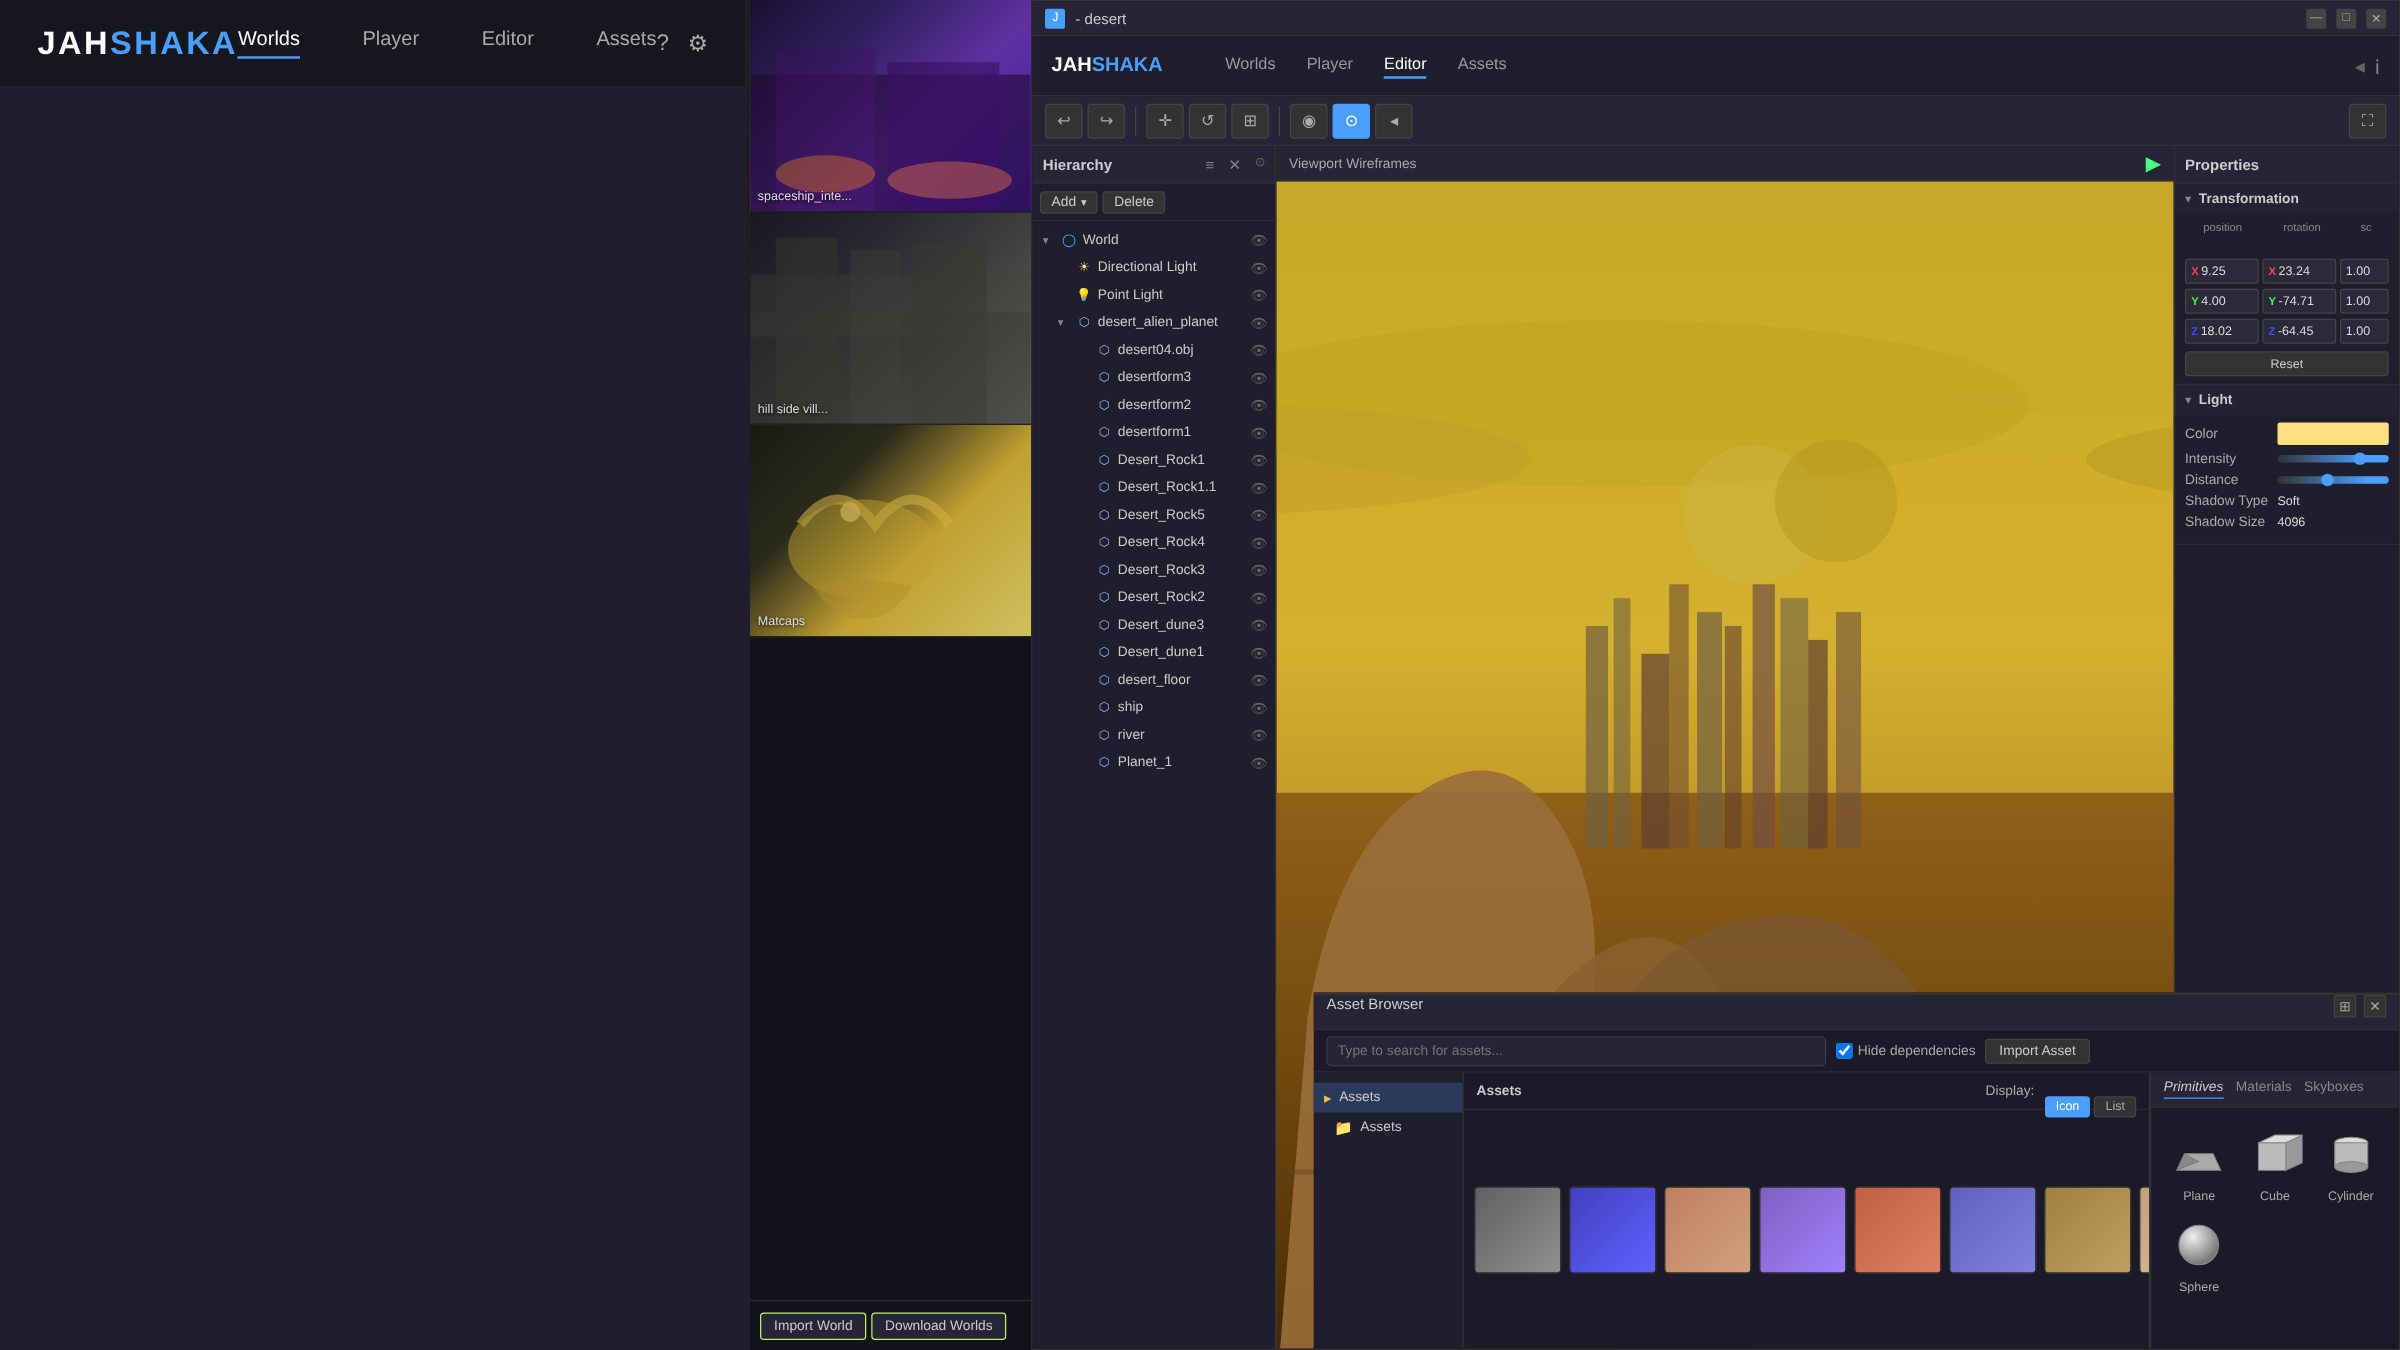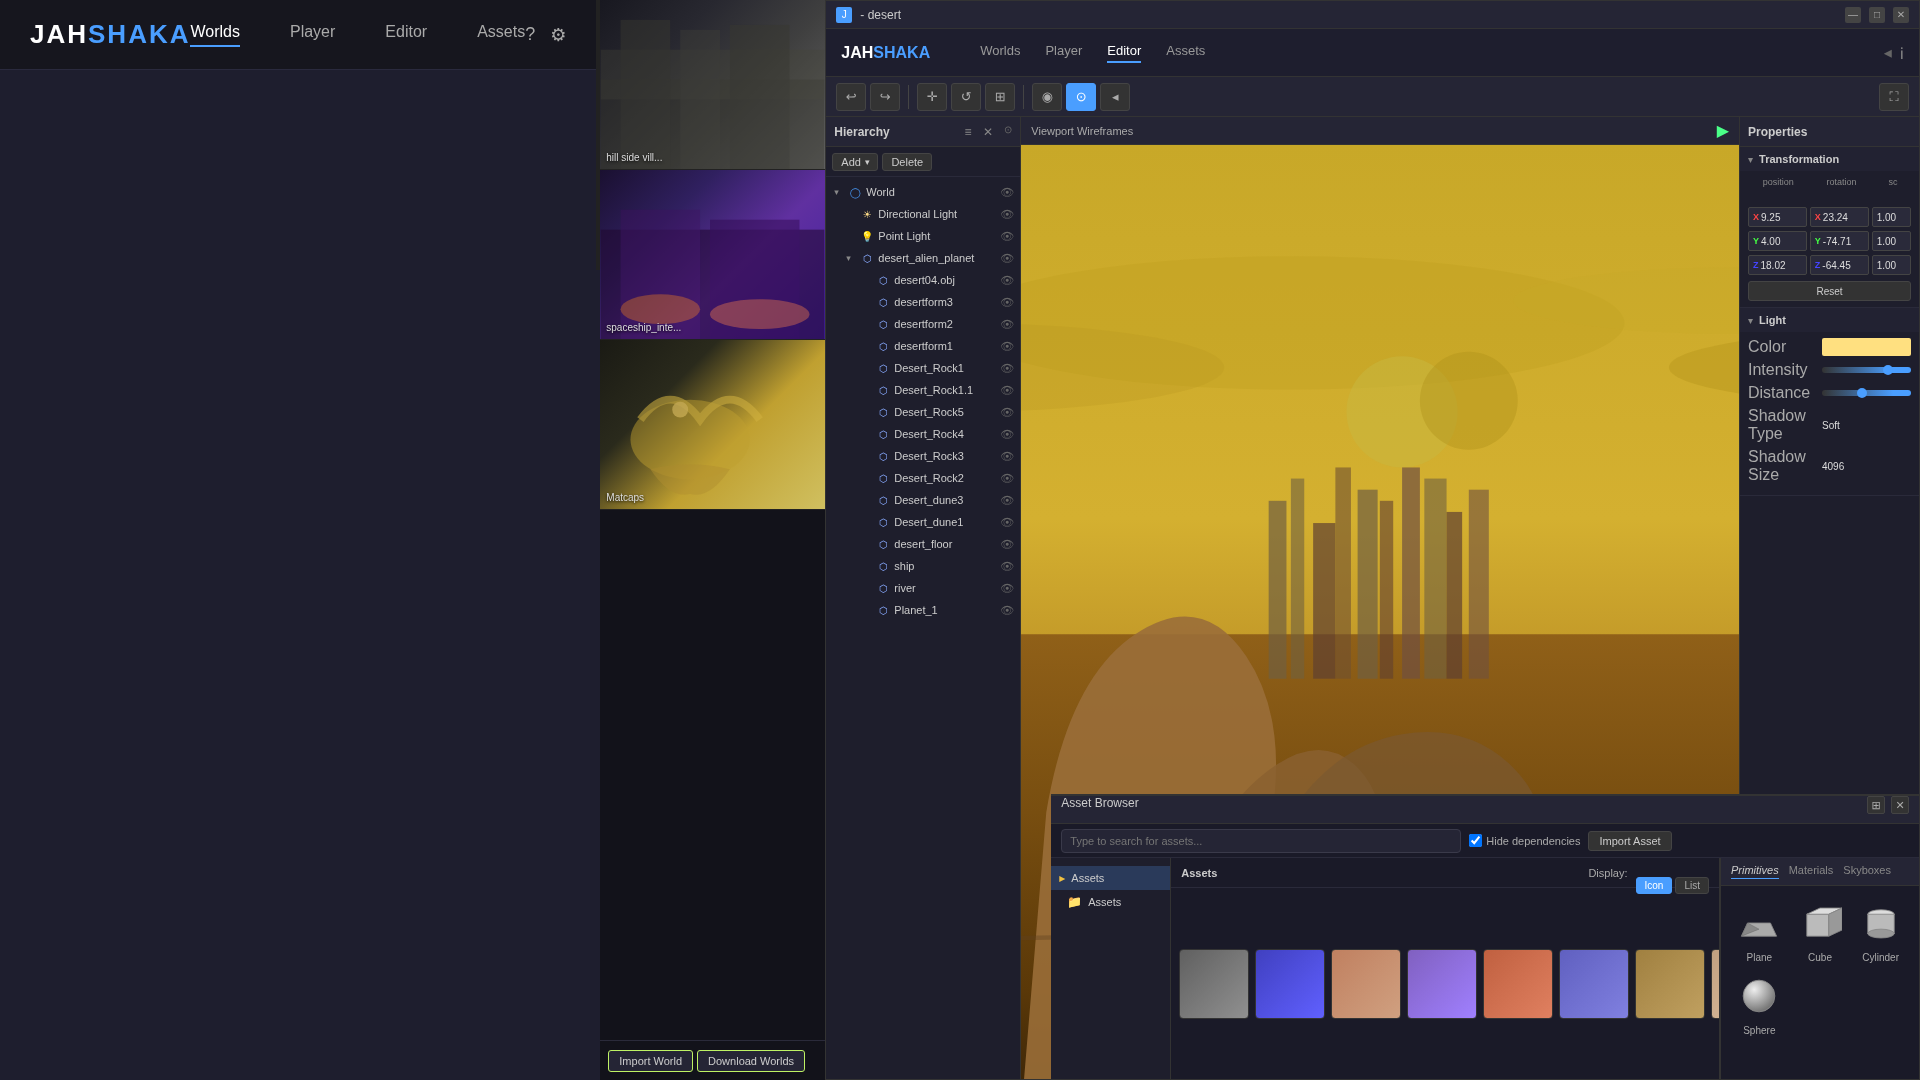--- a/index.html
+++ b/index.html
@@ -481,21 +481,21 @@
     .light-props {
       padding: 6px 8px;
     }
     .prop-row {
       display: flex;
       align-items: center;
       margin-bottom: 5px;
       gap: 4px;
     }
     .prop-label {
-      font-size: 16px;
+      font-size: 11px;
       color: #aaa;
       width: 70px;
     }
     .prop-color {
       flex: 1;
       height: 18px;
       background: #ffe080;
       border-radius: 2px;
     }
     .prop-slider {
@@ -883,41 +883,41 @@
         <line x1="350" y1="30" x2="350" y2="200" stroke="#888" stroke-width="3" opacity="0.8"></line>
         <line x1="320" y1="30" x2="380" y2="30" stroke="#888" stroke-width="3" opacity="0.8"></line>
       </svg>
     </div>
   </div>
 
   <div class="main-content">
 
     <div class="sidebar-thumbnails">
       <div class="thumb-item">
+        <div class="thumb-bg thumb-bg-1" style="width:100%;height:100%"></div>
+        <svg style="position:absolute;top:0;left:0;width:100%;height:100%;opacity:0.7" viewBox="0 0 225 170">
+
+          <rect x="0" y="60" width="225" height="110" fill="#200830" opacity="0.8"></rect>
+          <rect x="20" y="40" width="80" height="130" fill="#401060" opacity="0.6"></rect>
+          <rect x="110" y="50" width="90" height="120" fill="#300850" opacity="0.7"></rect>
+          <ellipse cx="60" cy="140" rx="40" ry="15" fill="#c06020" opacity="0.7"></ellipse>
+          <ellipse cx="160" cy="145" rx="50" ry="15" fill="#e07030" opacity="0.6"></ellipse>
+        </svg>
+        <span class="thumb-label">spaceship_inte...</span>
+      </div>
+      <div class="thumb-item">
         <div class="thumb-bg thumb-bg-2" style="width:100%;height:100%"></div>
         <svg style="position:absolute;top:0;left:0;width:100%;height:100%;opacity:0.7" viewBox="0 0 225 170">
           <rect x="0" y="80" width="225" height="90" fill="#303028" opacity="0.6"></rect>
           <rect x="0" y="50" width="225" height="50" fill="#444438" opacity="0.5"></rect>
           <rect x="20" y="20" width="50" height="150" fill="#383830" opacity="0.7"></rect>
           <rect x="80" y="30" width="40" height="140" fill="#404038" opacity="0.6"></rect>
           <rect x="130" y="25" width="60" height="145" fill="#383830" opacity="0.7"></rect>
         </svg>
         <span class="thumb-label">hill side vill...</span>
-      </div>
-      <div class="thumb-item">
-        <div class="thumb-bg thumb-bg-1" style="width:100%;height:100%"></div>
-        <svg style="position:absolute;top:0;left:0;width:100%;height:100%;opacity:0.7" viewBox="0 0 225 170">
-
-          <rect x="0" y="60" width="225" height="110" fill="#200830" opacity="0.8"></rect>
-          <rect x="20" y="40" width="80" height="130" fill="#401060" opacity="0.6"></rect>
-          <rect x="110" y="50" width="90" height="120" fill="#300850" opacity="0.7"></rect>
-          <ellipse cx="60" cy="140" rx="40" ry="15" fill="#c06020" opacity="0.7"></ellipse>
-          <ellipse cx="160" cy="145" rx="50" ry="15" fill="#e07030" opacity="0.6"></ellipse>
-        </svg>
-        <span class="thumb-label">spaceship_inte...</span>
       </div>
       <div class="thumb-item">
         <div class="thumb-bg thumb-bg-3" style="width:100%;height:100%"></div>
         <svg style="position:absolute;top:0;left:0;width:100%;height:100%;opacity:0.8" viewBox="0 0 225 170">
 
           <ellipse cx="90" cy="100" rx="60" ry="40" fill="#c0a030" opacity="0.6"></ellipse>
           <path d="M40 80 Q70 40 100 80 Q130 40 160 80" stroke="#d0b040" stroke-width="8" fill="none" opacity="0.7"></path>
           <circle cx="80" cy="70" r="8" fill="#e0c060" opacity="0.8"></circle>
           <path d="M50 130 Q90 120 130 130 Q110 160 90 155 Q70 160 50 130Z" fill="#b09030" opacity="0.6"></path>
         </svg>

